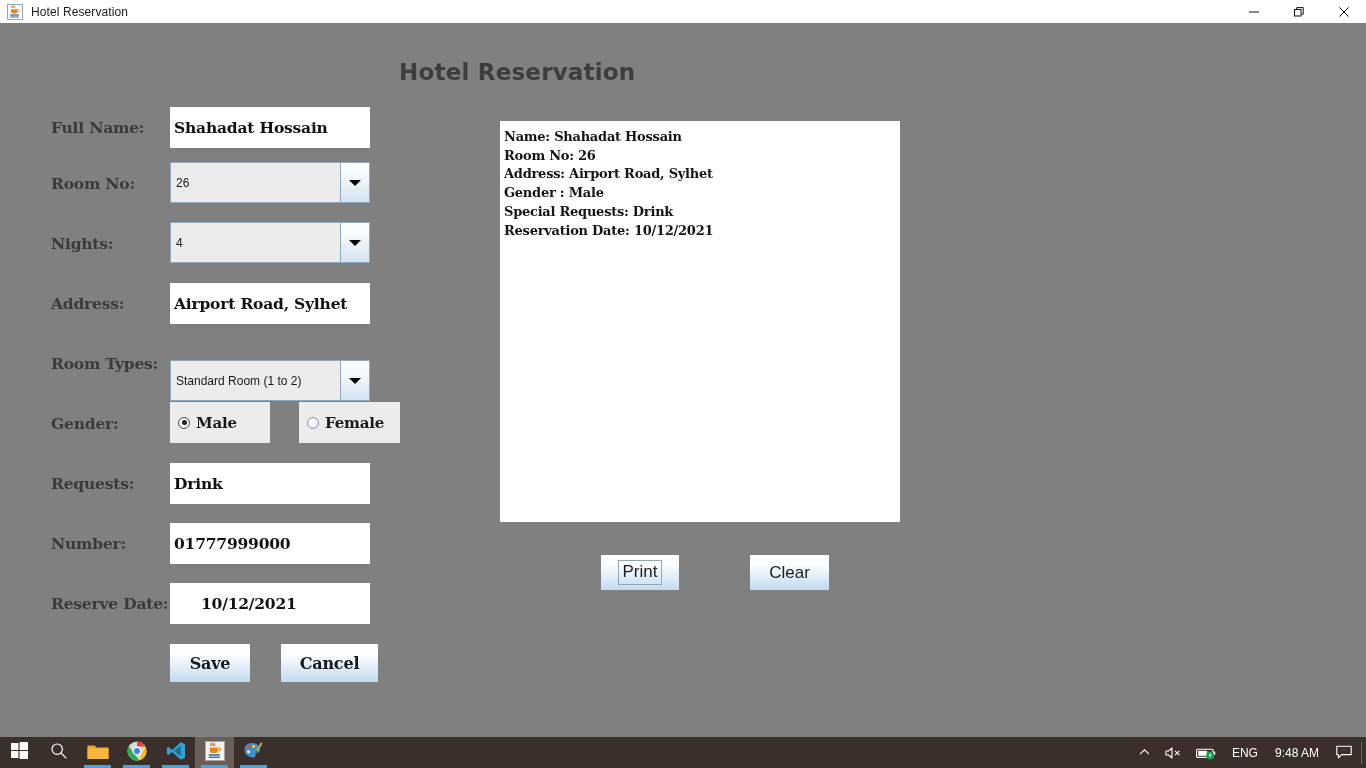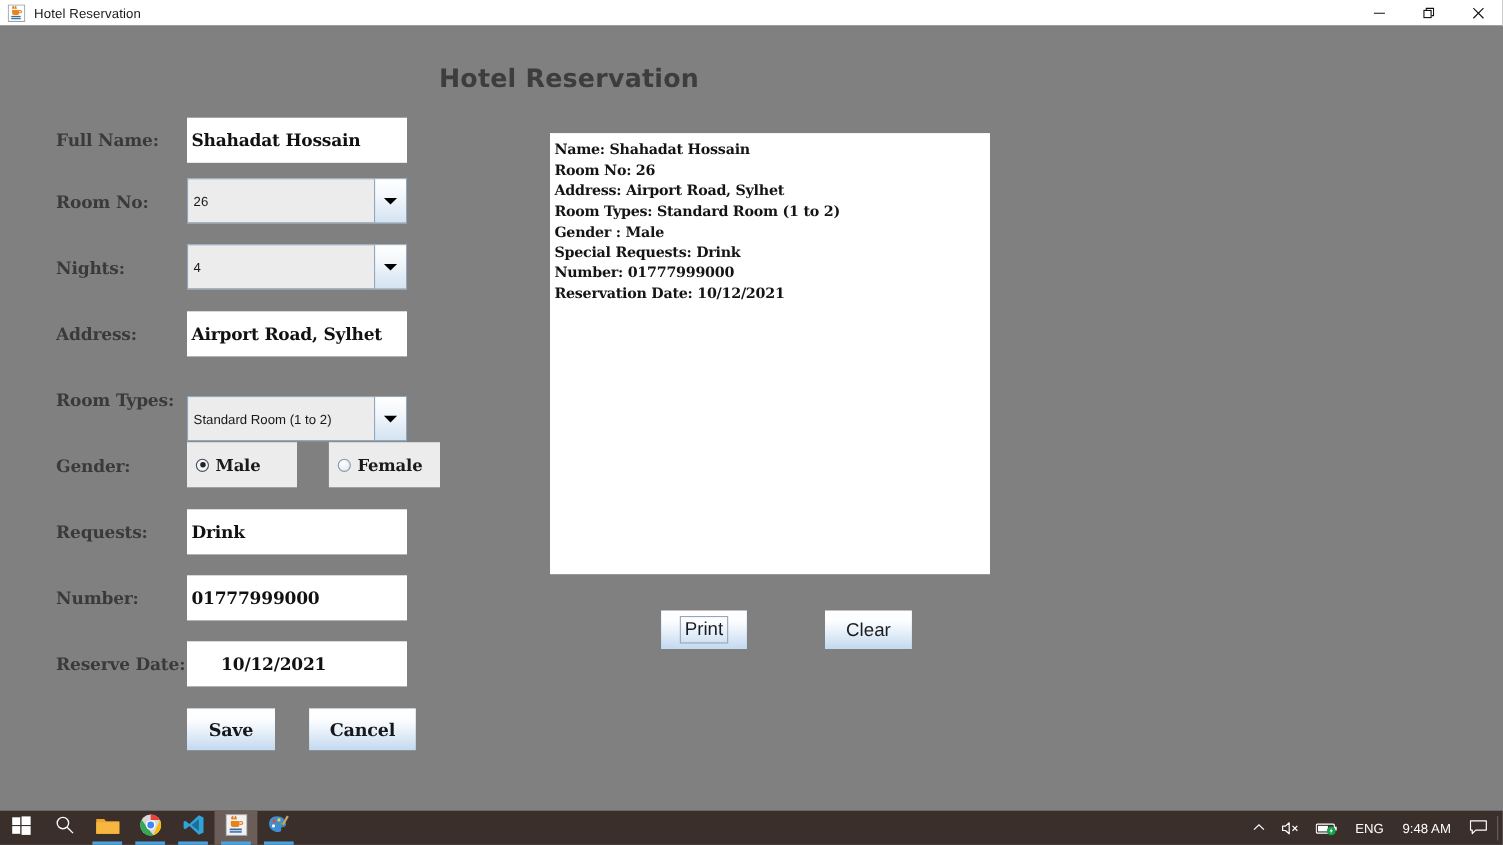--- a/index.html
+++ b/index.html
@@ -229,24 +229,22 @@
       <span class="btxt">Save</span>
     </div>
     <div class="btn" style="left:281px;top:621px;width:97px;height:38px;">
       <span class="btxt">Cancel</span>
     </div>
 
     <div class="outpanel" style="left:500px;top:98px;width:400px;height:401px;">
       <div class="line">Name: Shahadat Hossain</div>
       <div class="line">Room No: 26</div>
       <div class="line">Address: Airport Road, Sylhet</div>
-      <div class="line">Room Types: Standard Room (1 to 2)</div>
       <div class="line">Gender : Male</div>
       <div class="line">Special Requests: Drink</div>
-      <div class="line">Number: 01777999000</div>
       <div class="line">Reservation Date: 10/12/2021</div>
     </div>
 
     <div class="btn plain focused" style="left:601px;top:532px;width:78px;height:35px;">
       <span class="btxt">Print</span>
     </div>
     <div class="btn plain" style="left:750px;top:532px;width:79px;height:35px;">
       <span class="btxt">Clear</span>
     </div>
 

